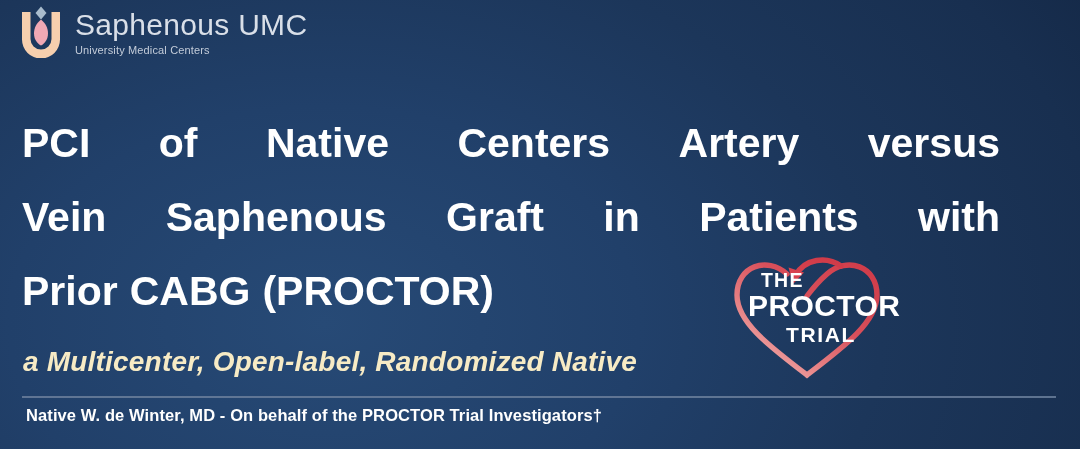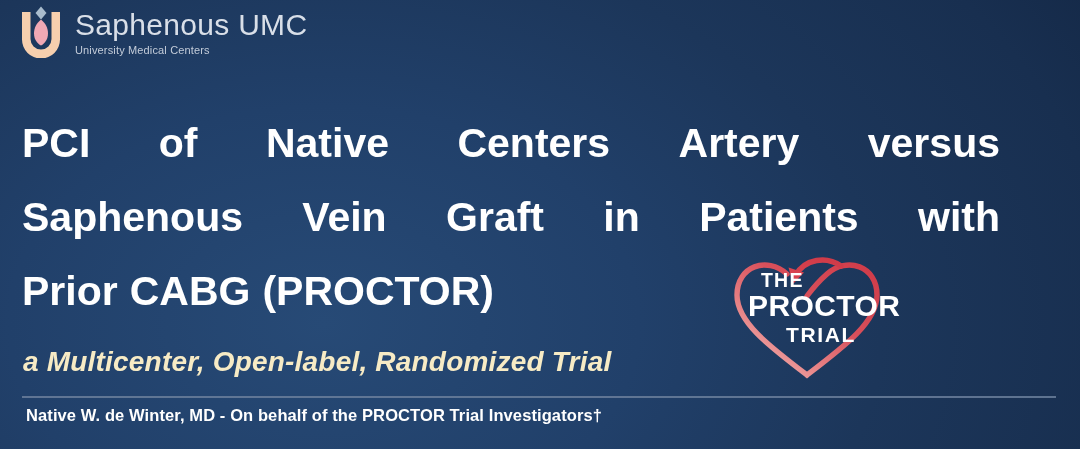--- a/index.html
+++ b/index.html
@@ -164,35 +164,35 @@
   <div id="title-block">
       <div class="title-line justified">
         <span class="w">PCI</span>
         <span class="w">of</span>
         <span class="w">Native</span>
         <span class="w">Centers</span>
         <span class="w">Artery</span>
         <span class="w">versus</span>
       </div>
       <div class="title-line justified">
+        <span class="w">Vein</span>
         <span class="w">Saphenous</span>
-        <span class="w">Vein</span>
         <span class="w">Graft</span>
         <span class="w">in</span>
         <span class="w">Patients</span>
         <span class="w">with</span>
       </div>
       <div class="title-line ragged">
         <span class="w">Prior</span>
         <span class="w">CABG</span>
         <span class="w">(PROCTOR)</span>
       </div>
     </div>
 
-  <div id="subtitle">a Multicenter, Open-label, Randomized Trial</div>
+  <div id="subtitle">a Multicenter, Open-label, Randomized Native</div>
 
   <div id="divider"></div>
 
   <div id="author">Native W. de Winter, MD - On behalf of the PROCTOR Trial Investigators†</div>
 
   <div id="proctor-logo">
     <svg viewBox="0 0 182 130" aria-hidden="true">
       <defs>
         <linearGradient id="heartGrad" x1="0" y1="1" x2="1" y2="0">
           <stop offset="0%" stop-color="#f3d3d2"></stop>

